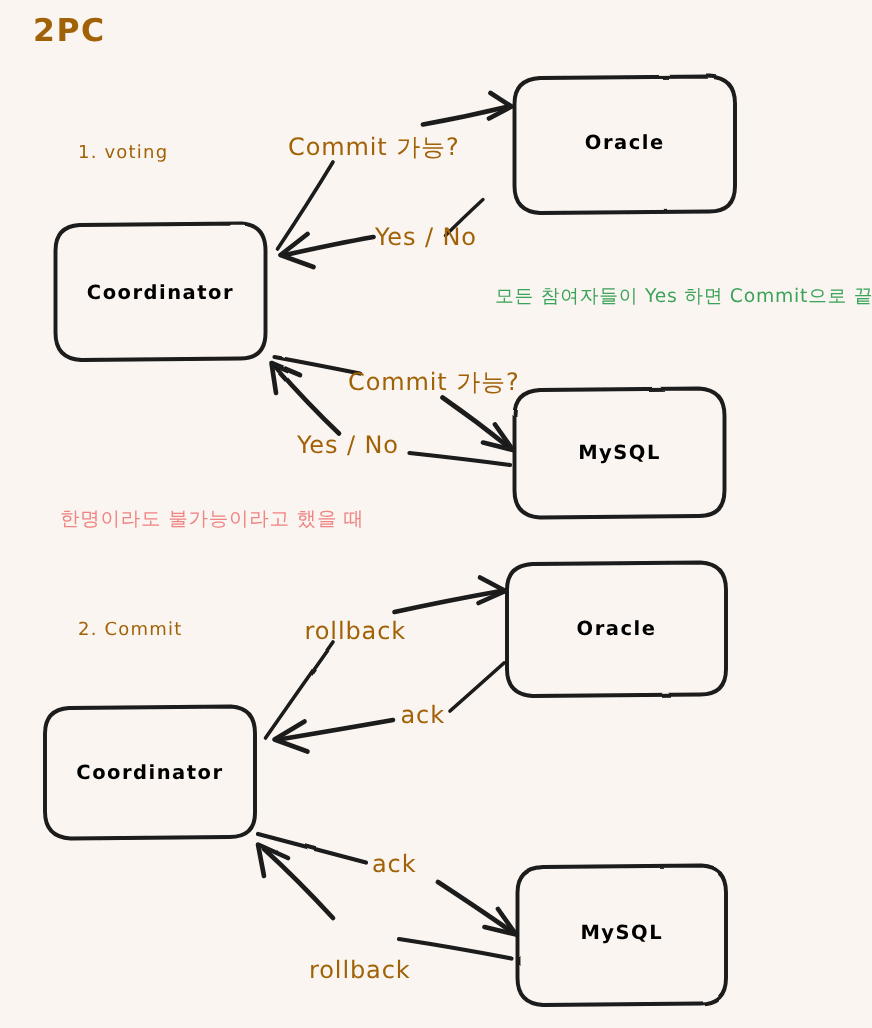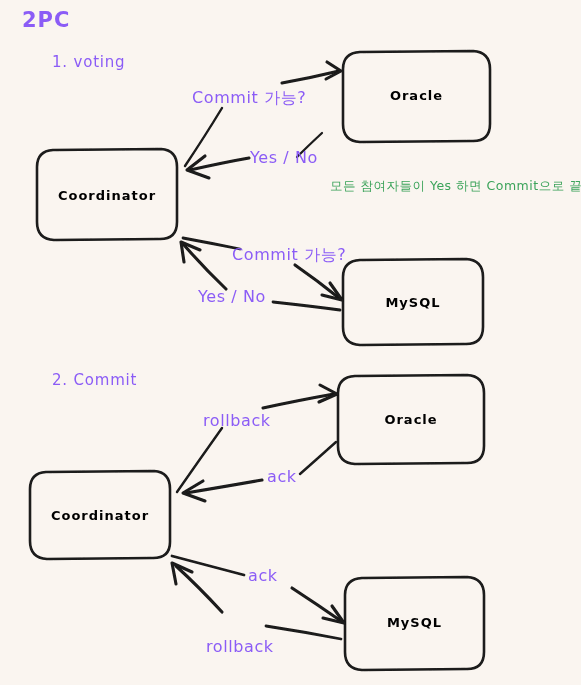--- a/index.html
+++ b/index.html
@@ -18,33 +18,34 @@
   svg.layer {
     position: absolute;
     left: 0;
     top: 0;
     width: 581px;
     height: 685px;
     overflow: visible;
   }
   .txt {
     position: absolute;
-    color: #8b5cf6;
+    color: #a16207;
     white-space: nowrap;
     font-family: "DejaVu Sans", sans-serif;
     letter-spacing: 0.4px;
   }
   .title {
     font-size: 21px;
     font-weight: 600;
     letter-spacing: 1px;
   }
   .section-head {
-    font-size: 15px;
+    font-size: 12px;
     letter-spacing: 0.8px;
+    margin-top: 41px;
   }
   .node-label {
     font-size: 13px;
     letter-spacing: 1px;
     font-weight: bold;
   }
   .edge-label {
     font-size: 16px;
     letter-spacing: 0.6px;
   }
@@ -187,16 +188,17 @@
   <div class="txt edge-label" style="left:198px; top:287px;">Yes / No</div>
 
   <div class="txt edge-label" style="left:203px; top:411px;">rollback</div>
 
   <div class="txt edge-label" style="left:267px; top:467px;">ack</div>
 
   <div class="txt edge-label" style="left:248px; top:566px;">ack</div>
 
   <div class="txt edge-label" style="left:206px; top:637px;">rollback</div>
 
-  <div class="txt note-green" style="left: 330px; top: 178px; color: rgb(59, 163, 90);">모든 참여자들이 Yes 하면 Commit으로 끝</div>
-
+  <div class="txt note-green" style="left: 330px; top: 189px; color: rgb(59, 163, 90);">모든 참여자들이 Yes 하면 Commit으로 끝</div>
+
+  <div class="txt note-red" style="left: 40px; top: 337px; color: rgb(239, 132, 132);">한명이라도 불가능이라고 했을 때</div>
 
 </div>
 
 </body></html>

